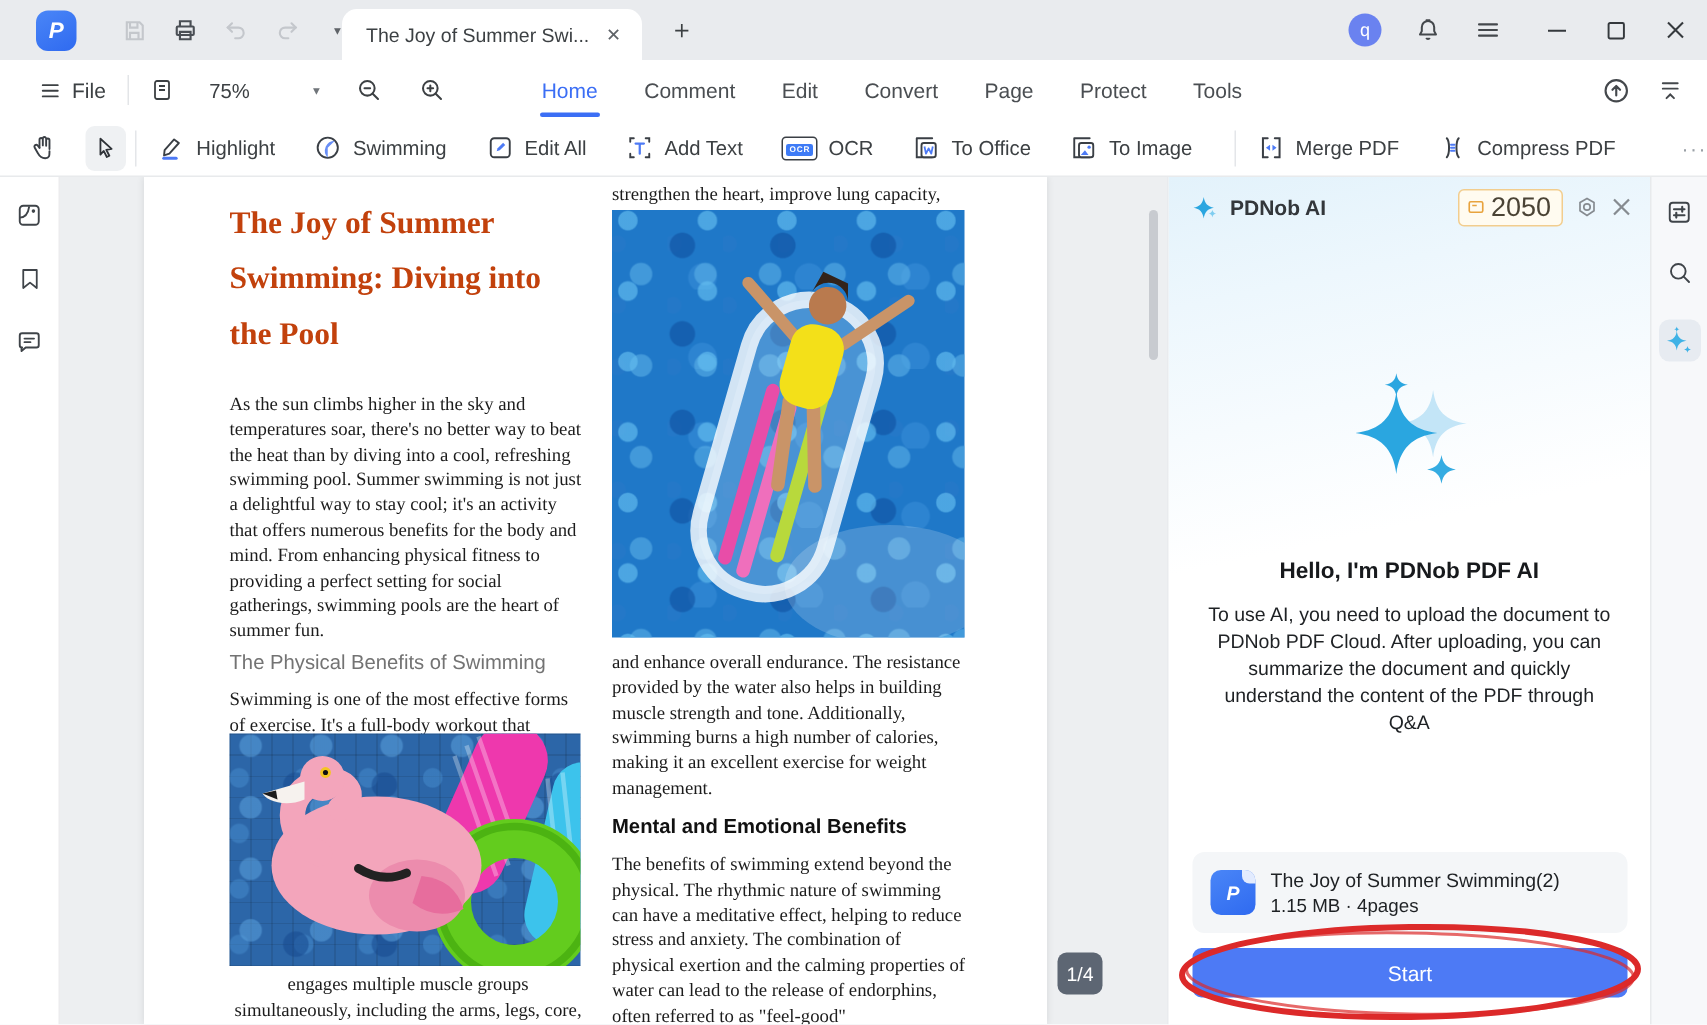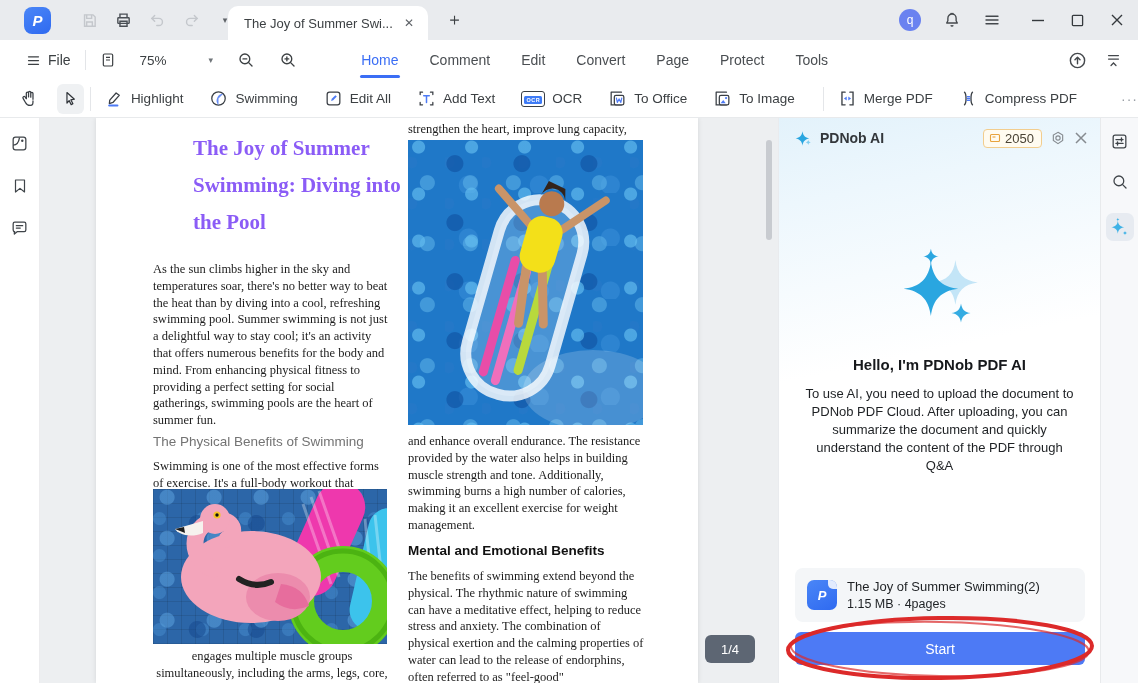--- a/index.html
+++ b/index.html
@@ -43,21 +43,21 @@
   .ocr-chip span { position:absolute; left:2px; right:2px; bottom:1.5px; height:8px; background:#3e7bf6; border-radius:1.5px; color:#fff; font-size:5.5px; font-weight:bold; text-align:center; line-height:8px; letter-spacing:.5px; }
   .more-dots { color:#9aa0a6; font-size:14px; letter-spacing:1px; margin-left:18px; }
 
   
   .main { flex:1; display:flex; min-height:0; }
   .left-rail { width:40px; background:#fff; border-right:1px solid #ececee; display:flex; flex-direction:column; align-items:center; padding-top:16px; gap:24px; }
   .doc-area { width:738px; background:#edeff1; position:relative; overflow:hidden; }
   .page { position:absolute; left:56px; top:0; width:602px; height:565px; background:#fff; box-shadow:0 0 5px rgba(0,0,0,.10); overflow:hidden; }
 
   .doc-serif { font-family:"Liberation Serif",serif; color:#1c1c1c; }
-  .doc-title { position:absolute; left:57px; top:12px; width:238px; font-family:"Liberation Serif",serif; font-weight:bold; font-size:21px; line-height:37px; color:#8b5cf6;margin-left:40px; }
+  .doc-title { position:absolute; left:57px; top:12px; width:238px; font-family:"Liberation Serif",serif; font-weight:bold; font-size:21px; line-height:37px; color:#c2410c; }
   .p1 { position:absolute; left:57px; top:133px; width:238px; font-size:12.5px; line-height:16.8px;margin-top:10px; }
   .h1 { position:absolute; left:57px; top:316px; width:238px; font-size:13.5px; font-weight:normal; color:#737373; font-family:"Liberation Sans",sans-serif; }
   .p2 { position:absolute; left:57px; top:340px; width:238px; font-size:12.5px; line-height:16.8px; }
   .img-flamingo { position:absolute; left:57px; top:371px; width:234px; height:155px; overflow:hidden;
     background-color:#2c66a8;
     background-image:
       radial-gradient(circle at 30% 20%, rgba(90,160,220,.55) 0 7px, transparent 8px),
       radial-gradient(circle at 75% 65%, rgba(20,70,140,.5) 0 8px, transparent 9px),
       radial-gradient(circle at 15% 80%, rgba(70,140,205,.5) 0 6px, transparent 7px),
       repeating-linear-gradient(90deg, rgba(0,0,0,.10) 0 1px, transparent 1px 14px),
@@ -73,30 +73,30 @@
       radial-gradient(circle at 70% 40%, rgba(15,80,160,.6) 0 8px, transparent 9px),
       radial-gradient(circle at 45% 70%, rgba(90,175,230,.6) 0 7px, transparent 8px),
       radial-gradient(circle at 85% 85%, rgba(55,140,215,.6) 0 9px, transparent 10px),
       radial-gradient(circle at 10% 55%, rgba(40,120,200,.6) 0 5px, transparent 6px);
     background-size:53px 47px, 67px 59px, 43px 61px, 71px 53px, 37px 41px; }
   .p4 { position:absolute; left:312px; top:315px; width:236px; font-size:12.5px; line-height:16.8px; }
   .h2 { position:absolute; left:312px; top:425px; width:236px; font-size:13.5px; font-weight:bold; color:#111; font-family:"Liberation Sans",sans-serif; }
   .p5 { position:absolute; left:312px; top:450px; width:236px; font-size:12.5px; line-height:16.8px; }
 
   .scroll-thumb { position:absolute; left:726px; top:22px; width:6px; height:100px; border-radius:3px; background:#c8cbd0; }
-  .page-badge { position:absolute; left:665px; top:517px; width:50px; height:28px; background:#5d6673; border-radius:6px; color:#fff; font-size:13px; display:flex; align-items:center; justify-content:center; }
+  .page-badge { position:absolute; left:665px; top:517px; width:30px; height:28px; background:#5d6673; border-radius:6px; color:#fff; font-size:13px; display:flex; align-items:center; justify-content:center; }
 
   
   .ai-panel { width:322px; position:relative; background:linear-gradient(168deg,#dcefface 0%,#edf7fd 14%,#ffffff 42%); border-left:1px solid #e9ebee; overflow:hidden; }
   .ai-header { height:40px; display:flex; align-items:center; padding:0 12px 0 16px; gap:8px; }
   .ai-title { font-size:14px; font-weight:bold; color:#33373b; flex:1; }
-  .credit-badge { display:flex; align-items:center; gap:4px; border:1px solid #f2cd8e; background:#fffbf0; border-radius:4px; padding:1px 7px 1px 5px; font-size:13px; color:#4a4335; }
+  .credit-badge { display:flex; align-items:center; gap:4px; border:1px solid #f2cd8e; background:#fffbf0; border-radius:4px; padding:1px 7px 1px 5px; font-size:18px; color:#4a4335; }
   .hdr-ic { color:#868b90; display:flex; align-items:center; }
   .ai-center { position:absolute; left:0; right:0; top:130px; display:flex; flex-direction:column; align-items:center; text-align:center; padding:0 22px; }
-  .ai-greeting { margin-top:28px; font-size:15px; font-weight:bold; color:#17191c; }
+  .ai-greeting { margin-top:44px; font-size:15px; font-weight:bold; color:#17191c; }
   .ai-desc { margin-top:12px; font-size:13px; line-height:18px; color:#1e2124; }
   .file-card { position:absolute; left:16px; top:450px; width:290px; height:54px; background:#f4f6f8; border-radius:8px; display:flex; align-items:center; padding:0 12px; gap:10px; }
   .file-ic { width:30px; height:30px; border-radius:7px; background:linear-gradient(150deg,#4a86f7,#2f6af0); position:relative; display:flex; align-items:center; justify-content:center; color:#fff; font-size:13px; font-weight:bold; font-style:italic; }
   .file-ic::after { content:""; position:absolute; right:0; top:0; width:9px; height:9px; background:#fff; border-radius:0 7px 0 5px; opacity:.85; }
   .file-lines { display:flex; flex-direction:column; gap:3px; }
   .file-name { font-size:13px; color:#1e2124; }
   .file-meta { font-size:12.5px; color:#1e2124; }
   .start-btn { position:absolute; left:16px; top:514px; width:290px; height:33px; background:#4d7af5; border:none; border-radius:6px; color:#fff; font-size:14px; font-family:"Liberation Sans",sans-serif; }
   .red-ellipse { position:absolute; left:2px; top:494px; width:318px; height:72px; pointer-events:none; }
 

